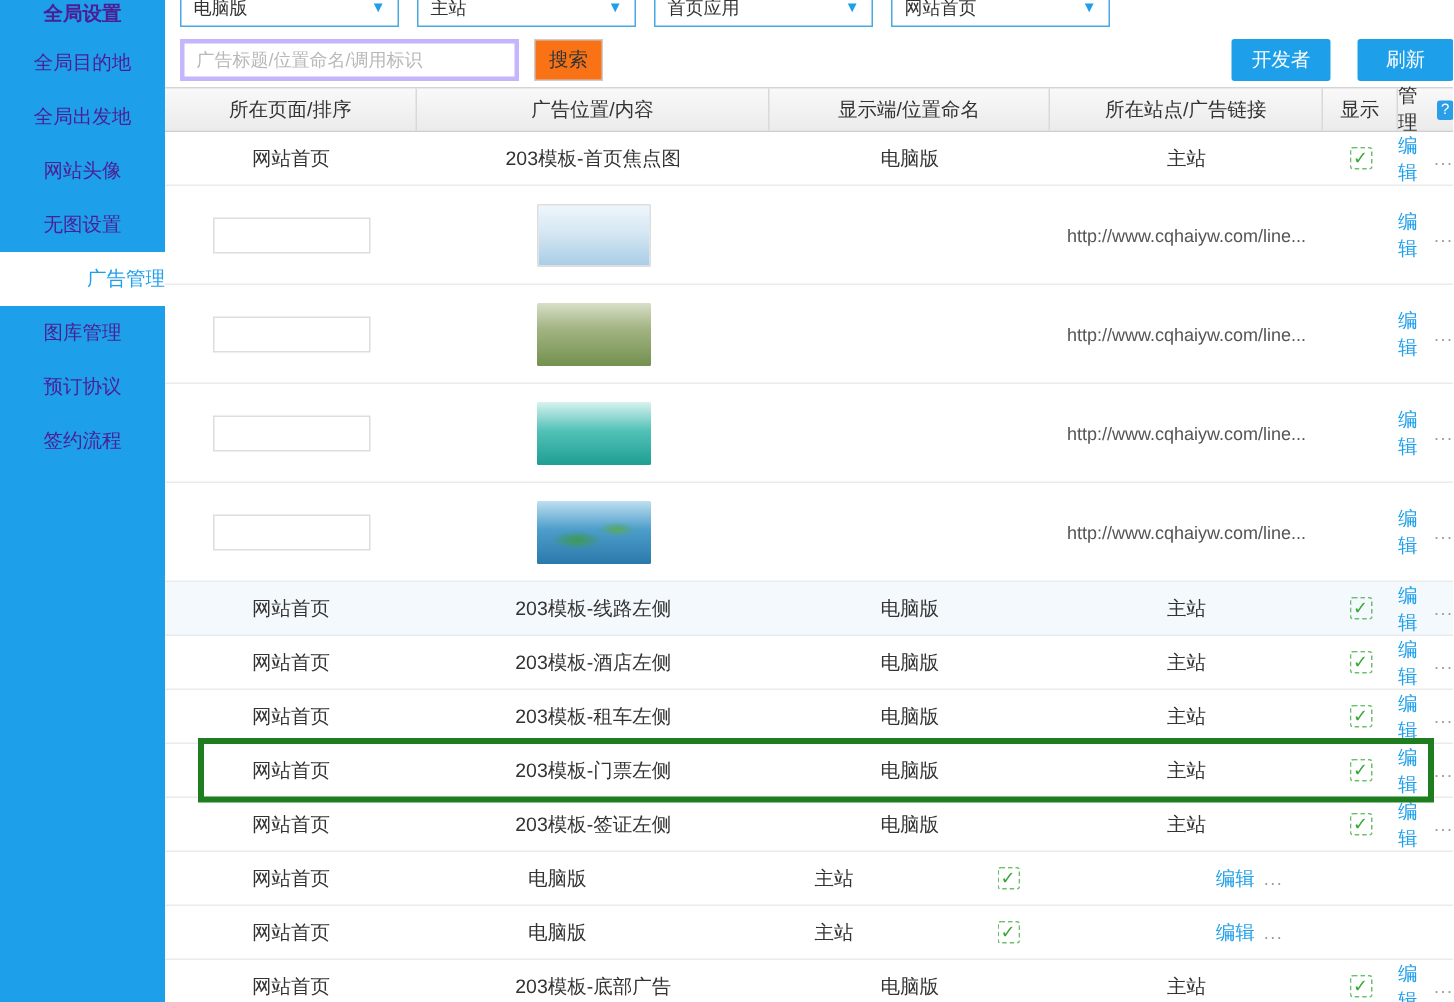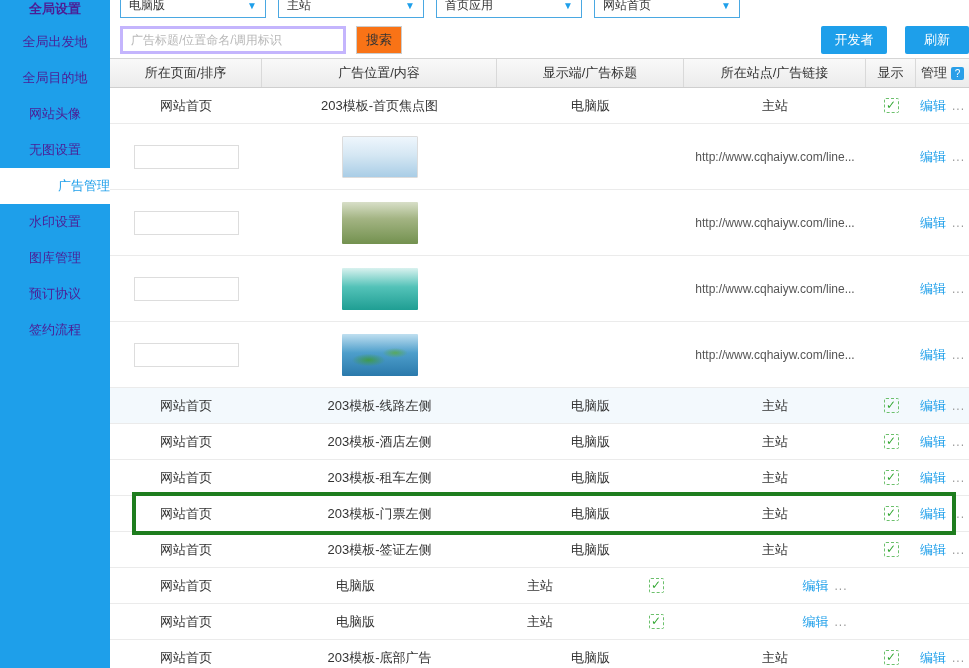--- a/index.html
+++ b/index.html
@@ -27,21 +27,21 @@
   .search-btn { width:46px; height:28px; margin-left:10px; border:1px solid #ccc; background:#f97316; font-size:13px; color:#333; cursor:pointer; }
   .spacer { flex:1; }
   .btn-blue { height:28px; background:#1e9fea; color:#fff; border:none; font-size:13px; cursor:pointer; border-radius:2px; }
   .dev-btn { width:66px; margin-right:18px; }
   .refresh-btn { width:64px; }
 
   
   .thead { display:flex; height:30px; margin-top:4px; background:linear-gradient(#f9f9f9,#ebebeb); border-top:1px solid #d5d5d5; border-bottom:1px solid #cfcfcf; }
   .th { display:flex; align-items:center; justify-content:center; font-size:13px; color:#333; border-right:1px solid #d9d9d9; }
   .th:last-child { border-right:none; }
-  .col1{width:152px;} .col2{width:235px;} .col3{width:187px;} .col4{width:182px;} .col5{width:50px;} .col6{flex:1;}
+  .col1{width:168px;} .col2{width:235px;} .col3{width:187px;} .col4{width:182px;} .col5{width:50px;} .col6{flex:1;}
   .help { display:inline-block; width:13px; height:13px; background:#2a9fe8; color:#fff; border-radius:2px; font-size:10px; line-height:13px; text-align:center; margin-left:4px; cursor:pointer; }
 
   .trow { display:flex; align-items:center; border-bottom:1px solid #ebebeb; background:#fff; }
   .row-text { height:36px; }
   .row-image { height:66px; }
   .tinted { background:#f3f9fd; }
   .td { display:flex; align-items:center; justify-content:center; font-size:13px; color:#333; height:100%; }
   .sort-input { width:105px; height:24px; border:1px solid #ddd; outline:none; }
 
   .thumb { width:76px; height:42px; border-radius:1px; cursor:pointer; }
@@ -58,26 +58,25 @@
   
   .highlighted { position:relative; z-index:2; }
   .hl-box { position:absolute; left:22px; right:13px; top:-4px; bottom:-4px; border:4px solid #1e7d1e; pointer-events:none; }
 </style>
 </head>
 <body>
 
 <div class="app">
   <div class="sidebar">
       <div class="side-item first">全局设置</div>
+      <div class="side-item">全局目的地</div>
       <div class="side-item">全局出发地</div>
-      <div class="side-item">全局目的地</div>
       <div class="side-item">网站头像</div>
       <div class="side-item">无图设置</div>
       <div class="side-item active">广告管理</div>
-      <div class="side-item">水印设置</div>
       <div class="side-item">图库管理</div>
       <div class="side-item">预订协议</div>
       <div class="side-item">签约流程</div>
     </div>
   <div class="main">
     <div class="dd-row">
         <div class="dropdown">
           <span class="dd-label">电脑版</span>
           <span class="dd-arrow">▼</span>
         </div>
@@ -102,21 +101,21 @@
       <button class="btn-blue refresh-btn">刷新</button>
     </div>
     <div class="thead">
         <div class="th col1">
           <span>所在页面/排序</span>
         </div>
         <div class="th col2">
           <span>广告位置/内容</span>
         </div>
         <div class="th col3">
-          <span>显示端/广告标题</span>
+          <span>显示端/位置命名</span>
         </div>
         <div class="th col4">
           <span>所在站点/广告链接</span>
         </div>
         <div class="th col5">
           <span>显示</span>
         </div>
         <div class="th col6">
           <span>管理</span>
           <span class="help">?</span>

